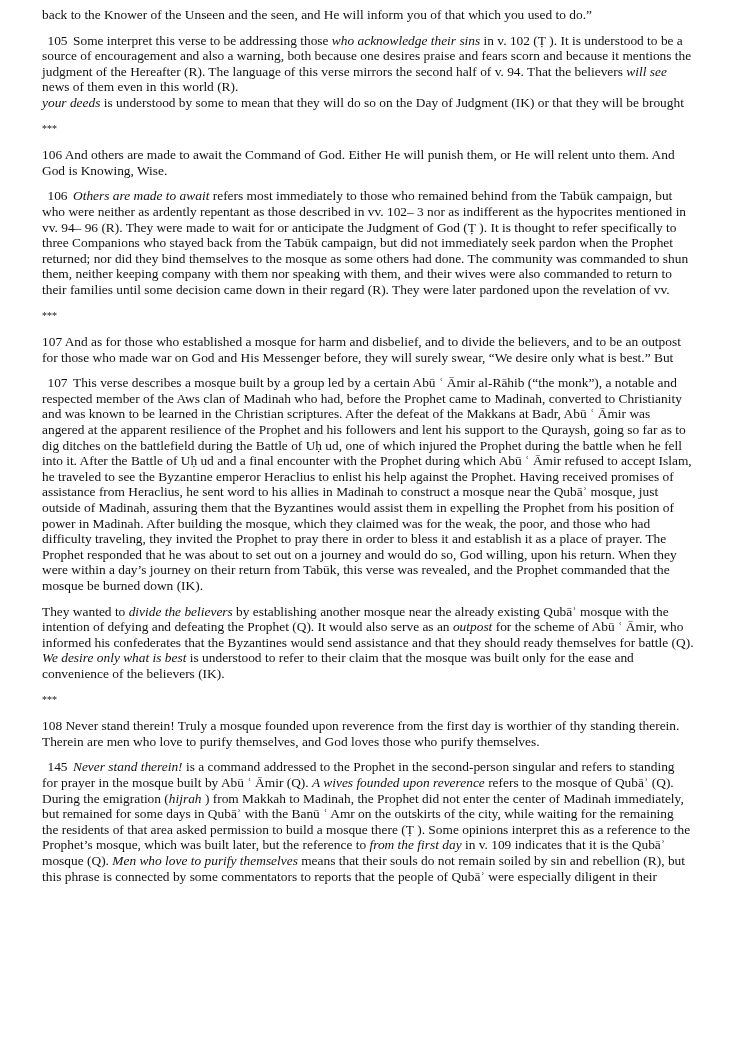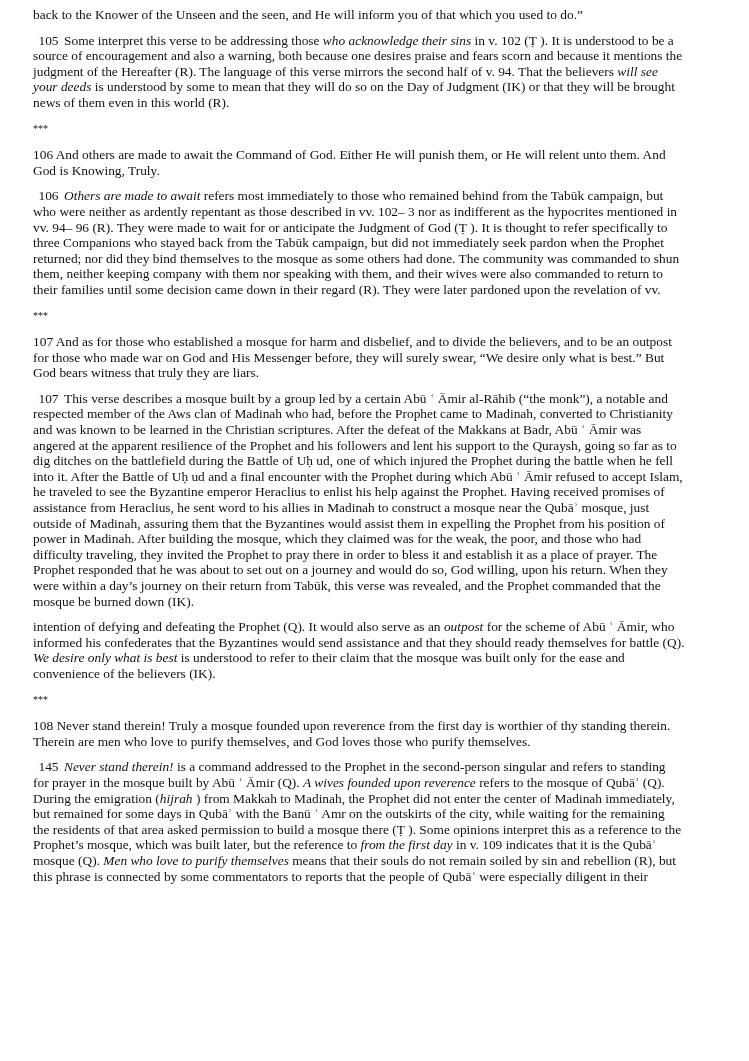--- a/index.html
+++ b/index.html
@@ -1,78 +1,78 @@
 <!DOCTYPE html>
 <html><head>
 <meta charset="utf-8">
 <style>
   html, body { margin: 0; padding: 0; background: #ffffff; }
   body {
     width: 749px; height: 1061px; overflow: hidden; position: relative;
     font-family: "Liberation Serif", "DejaVu Serif", serif;
     font-size: 13.4px; color: #111111;
   }
-  .page { position: absolute; left: 33px; top: 7px; width: 668px; }
+  .page { position: absolute; left: 42px; top: 7px; width: 668px; }
   .para { margin: 0 0 10px 0; }
   .line { display: block; height: 15.6px; line-height: 15.6px; white-space: nowrap; }
   .sep { margin: 0 0 11px 0; height: 15.6px; line-height: 15.6px; font-size: 10px; letter-spacing: 0px; }
   .num { display: inline-block; width: 31px; text-align: center; }
   i { }
 </style>
 </head>
 <body>
 
 <div class="page" id="page">
     <div class="para">
       <span class="line"><span>back to the Knower of the Unseen and the seen, and He will inform you of that which you used to do.”</span></span>
     </div>
     <div class="para">
       <span class="line"><span class="num">105</span><span>Some interpret this verse to be addressing those </span><i>who acknowledge their sins</i><span> in v. 102 (Ṭ ). It is understood to be a</span></span>
       <span class="line"><span>source of encouragement and also a warning, both because one desires praise and fears scorn and because it mentions the</span></span>
       <span class="line"><span>judgment of the Hereafter (R). The language of this verse mirrors the second half of v. 94. That the believers </span><i>will see</i></span>
+      <span class="line"><span>news of them even in this world (R).</span></span>
       <span class="line"><i>your deeds</i><span> is understood by some to mean that they will do so on the Day of Judgment (IK) or that they will be brought</span></span>
-      <span class="line"><span>news of them even in this world (R).</span></span>
     </div>
     <div class="sep">***</div>
     <div class="para">
       <span class="line"><span>106 And others are made to await the Command of God. Either He will punish them, or He will relent unto them. And</span></span>
-      <span class="line"><span>God is Knowing, Truly.</span></span>
+      <span class="line"><span>God is Knowing, Wise.</span></span>
     </div>
     <div class="para">
       <span class="line"><span class="num">106</span><i>Others are made to await</i><span> refers most immediately to those who remained behind from the Tabūk campaign, but</span></span>
       <span class="line"><span>who were neither as ardently repentant as those described in vv. 102– 3 nor as indifferent as the hypocrites mentioned in</span></span>
       <span class="line"><span>vv. 94– 96 (R). They were made to wait for or anticipate the Judgment of God (Ṭ ). It is thought to refer specifically to</span></span>
       <span class="line"><span>three Companions who stayed back from the Tabūk campaign, but did not immediately seek pardon when the Prophet</span></span>
       <span class="line"><span>returned; nor did they bind themselves to the mosque as some others had done. The community was commanded to shun</span></span>
       <span class="line"><span>them, neither keeping company with them nor speaking with them, and their wives were also commanded to return to</span></span>
       <span class="line"><span>their families until some decision came down in their regard (R). They were later pardoned upon the revelation of vv.</span></span>
     </div>
     <div class="sep">***</div>
     <div class="para">
       <span class="line"><span>107 And as for those who established a mosque for harm and disbelief, and to divide the believers, and to be an outpost</span></span>
       <span class="line"><span>for those who made war on God and His Messenger before, they will surely swear, “We desire only what is best.” But</span></span>
-      <span class="line"><span>God bears witness that truly they are liars.</span></span>
     </div>
     <div class="para">
       <span class="line"><span class="num">107</span><span>This verse describes a mosque built by a group led by a certain Abū ʿ Āmir al-Rāhib (“the monk”), a notable and</span></span>
       <span class="line"><span>respected member of the Aws clan of Madinah who had, before the Prophet came to Madinah, converted to Christianity</span></span>
       <span class="line"><span>and was known to be learned in the Christian scriptures. After the defeat of the Makkans at Badr, Abū ʿ Āmir was</span></span>
       <span class="line"><span>angered at the apparent resilience of the Prophet and his followers and lent his support to the Quraysh, going so far as to</span></span>
       <span class="line"><span>dig ditches on the battlefield during the Battle of Uḥ ud, one of which injured the Prophet during the battle when he fell</span></span>
       <span class="line"><span>into it. After the Battle of Uḥ ud and a final encounter with the Prophet during which Abū ʿ Āmir refused to accept Islam,</span></span>
       <span class="line"><span>he traveled to see the Byzantine emperor Heraclius to enlist his help against the Prophet. Having received promises of</span></span>
       <span class="line"><span>assistance from Heraclius, he sent word to his allies in Madinah to construct a mosque near the Qubāʾ mosque, just</span></span>
       <span class="line"><span>outside of Madinah, assuring them that the Byzantines would assist them in expelling the Prophet from his position of</span></span>
       <span class="line"><span>power in Madinah. After building the mosque, which they claimed was for the weak, the poor, and those who had</span></span>
       <span class="line"><span>difficulty traveling, they invited the Prophet to pray there in order to bless it and establish it as a place of prayer. The</span></span>
       <span class="line"><span>Prophet responded that he was about to set out on a journey and would do so, God willing, upon his return. When they</span></span>
       <span class="line"><span>were within a day’s journey on their return from Tabūk, this verse was revealed, and the Prophet commanded that the</span></span>
       <span class="line"><span>mosque be burned down (IK).</span></span>
     </div>
     <div class="para">
+      <span class="line"><span>They wanted to </span><i>divide the believers</i><span> by establishing another mosque near the already existing Qubāʾ mosque with the</span></span>
       <span class="line"><span>intention of defying and defeating the Prophet (Q). It would also serve as an </span><i>outpost</i><span> for the scheme of Abū ʿ Āmir, who</span></span>
       <span class="line"><span>informed his confederates that the Byzantines would send assistance and that they should ready themselves for battle (Q).</span></span>
       <span class="line"><i>We desire only what is best</i><span> is understood to refer to their claim that the mosque was built only for the ease and</span></span>
       <span class="line"><span>convenience of the believers (IK).</span></span>
     </div>
     <div class="sep">***</div>
     <div class="para">
       <span class="line"><span>108 Never stand therein! Truly a mosque founded upon reverence from the first day is worthier of thy standing therein.</span></span>
       <span class="line"><span>Therein are men who love to purify themselves, and God loves those who purify themselves.</span></span>
     </div>

